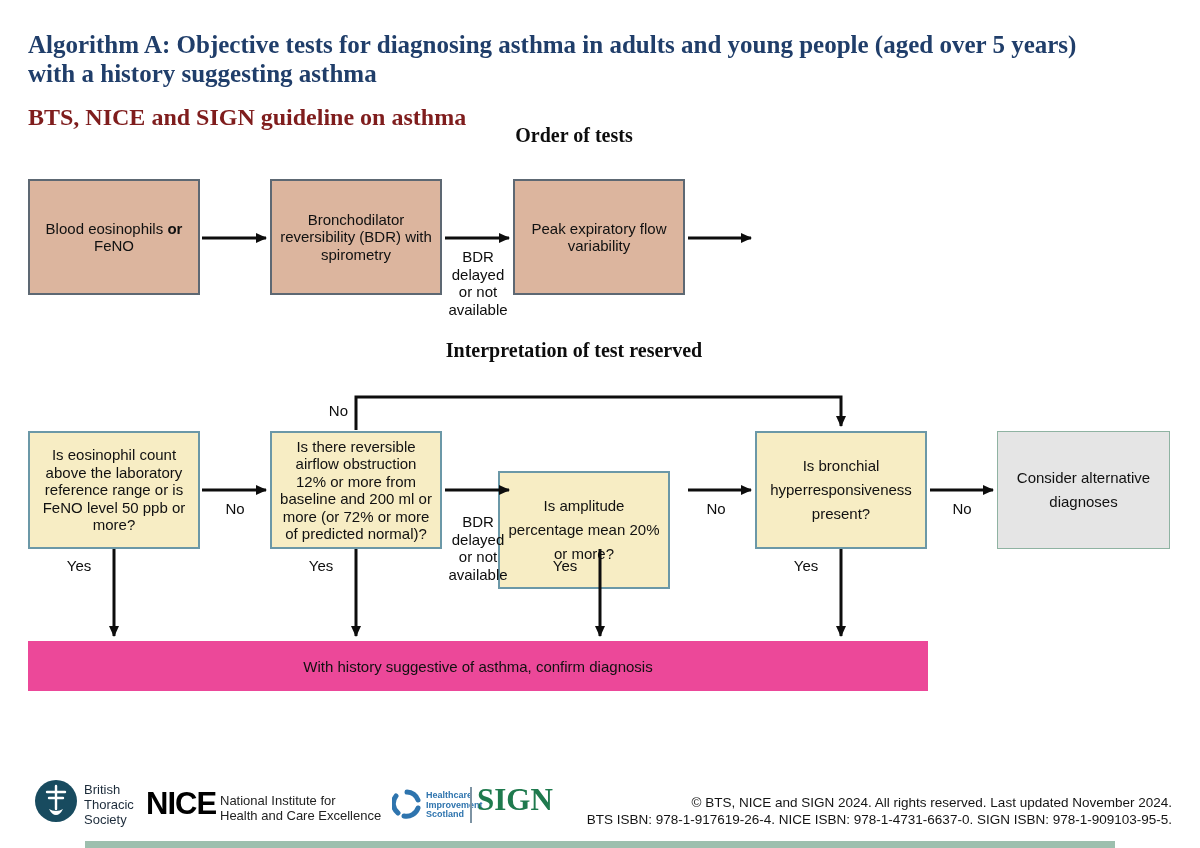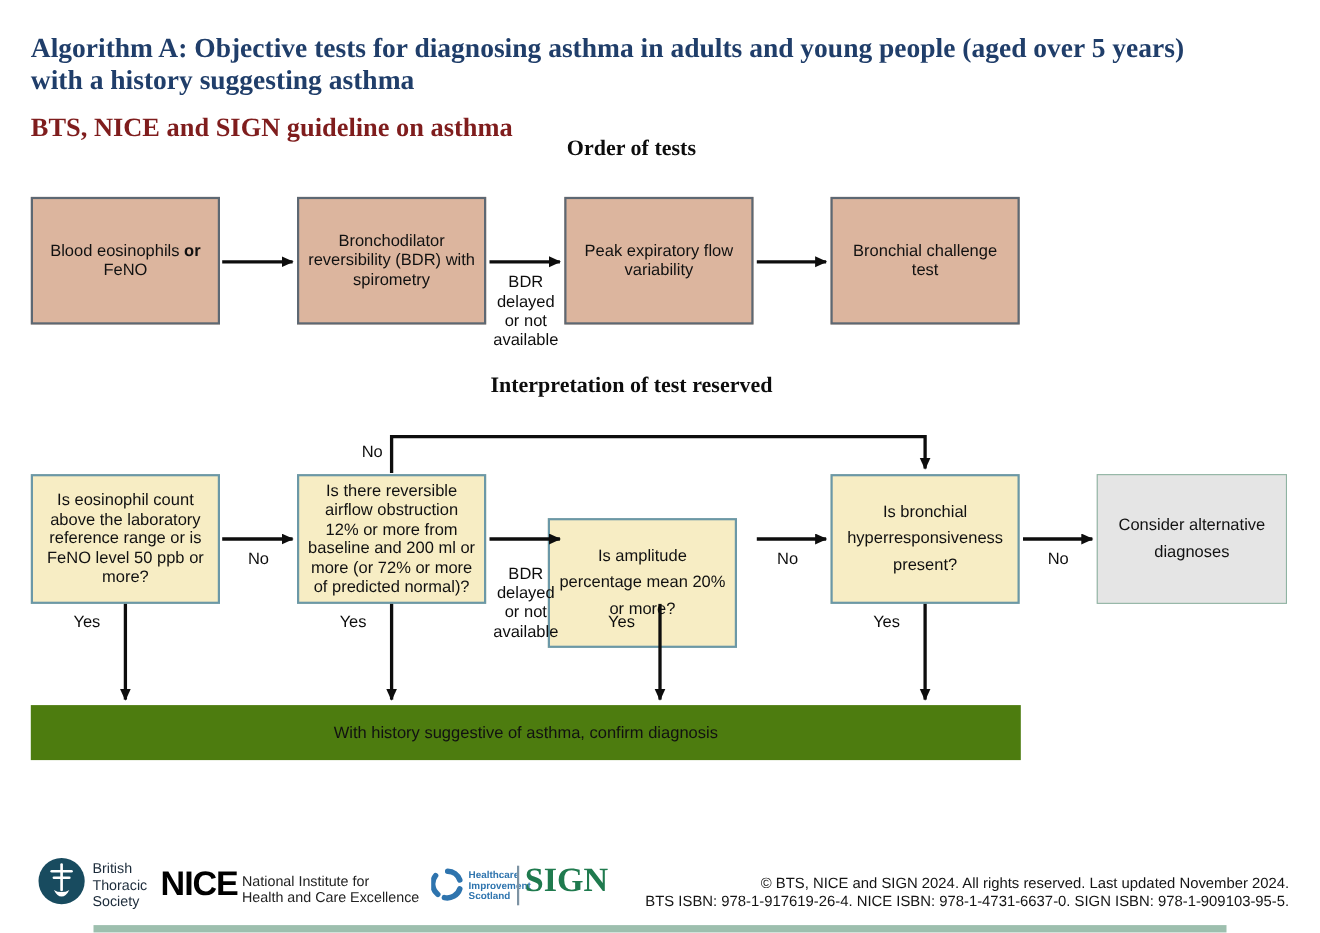--- a/index.html
+++ b/index.html
@@ -15,21 +15,21 @@
   .section-head{left:0;top:0;width:1148px;text-align:center;
                 font-family:"Liberation Serif",serif;font-weight:700;font-size:20px;color:#0d0d0d;}
 
   
   .box{display:flex;align-items:center;justify-content:center;text-align:center;
        font-size:15px;line-height:17.5px;padding:6px 8px;box-sizing:border-box;}
   .order-box{width:172px;height:116px;top:179px;background:#dcb59e;border:2px solid #5d6873;}
   .q-box{width:172px;height:118px;top:431px;background:#f7edc4;border:2px solid #6b98a7;}
   .roomy{line-height:24px;}
   .green-box{width:173px;height:118px;top:431px;background:#e5e5e5;border:1px solid #8fb3a2;}
-  .confirm-bar{left:28px;top:641px;width:900px;height:50px;background:#4d7c0f;
+  .confirm-bar{left:28px;top:641px;width:900px;height:50px;background:#ec4899;
                display:flex;align-items:center;justify-content:center;font-size:15px;}
 
   
   .lab{font-size:15px;color:#0d0d0d;}
   .no-mid{width:40px;text-align:center;top:500px;}
   .yes-lab{width:46px;text-align:center;top:557px;}
   .bdr-note{width:66px;text-align:center;line-height:17.5px;}
 
   svg.connectors{position:absolute;left:0;top:0;pointer-events:none;}
 
@@ -57,21 +57,20 @@
 
   <div class="abs box order-box" style="left:28px;">
     <div>
       <span>Blood eosinophils</span>
        <b>or</b> 
       <span>FeNO</span>
     </div>
   </div>
   <div class="abs box order-box" style="left:270px;">Bronchodilator reversibility (BDR) with spirometry</div>
   <div class="abs box order-box" style="left:513px;">Peak expiratory flow variability</div>
-  <div class="abs box order-box" style="left:755px;">Bronchial challenge test</div>
 
   <div class="abs lab bdr-note" style="left:445px;top:248px;">BDR delayed or not available</div>
 
   <div class="abs section-head" style="top:339px;">Interpretation of test reserved</div>
 
   <div class="abs box q-box" style="left:28px;">Is eosinophil count above the laboratory reference range or is FeNO level 50 ppb or more?</div>
   <div class="abs box q-box" style="left:270px;">Is there reversible airflow obstruction 12% or more from baseline and 200 ml or more (or 72% or more of predicted normal)?</div>
   <div class="abs box q-box roomy" style="left:498px;margin-top:40px;">Is amplitude percentage mean 20% or more?</div>
   <div class="abs box q-box roomy" style="left:755px;">Is bronchial hyperresponsiveness present?</div>
   <div class="abs box green-box roomy" style="left:997px;">Consider alternative diagnoses</div>

